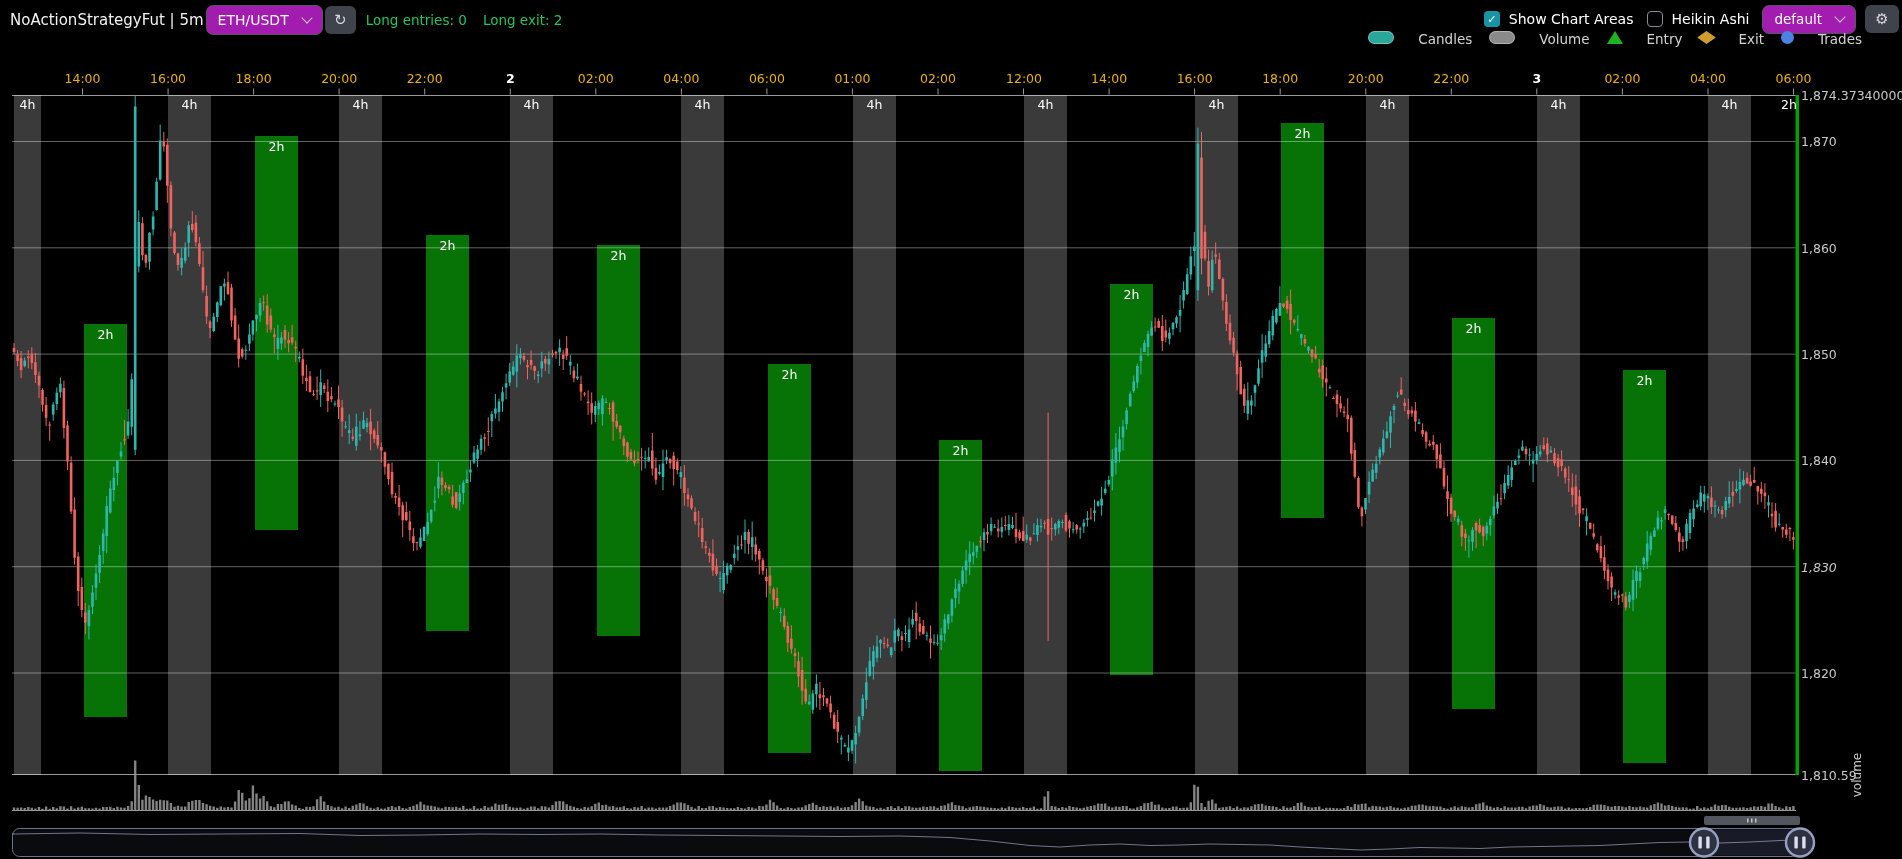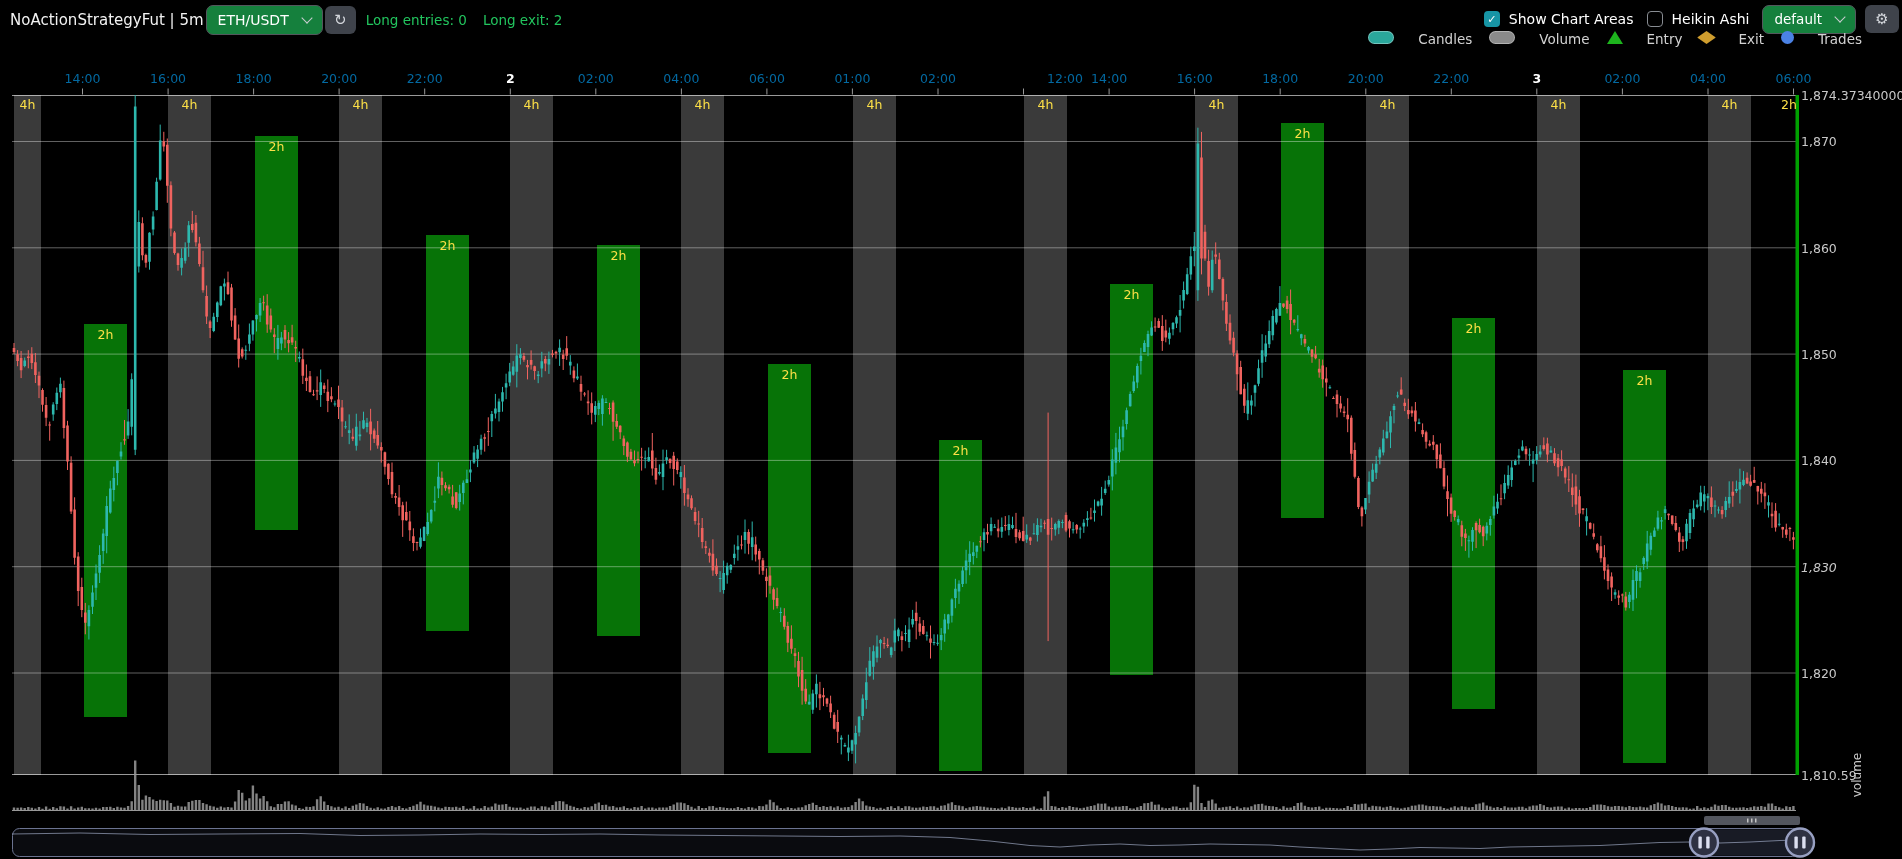--- a/index.html
+++ b/index.html
@@ -1,21 +1,21 @@
 <!DOCTYPE html>
 <html><head>
 <meta charset="utf-8">
 <style>
   html,body{margin:0;padding:0;overflow:hidden}
   body{width:1902px;height:859px;background:#000;position:relative;
        font-family:"DejaVu Sans","Liberation Sans",sans-serif;color:#e8e8e8}
   
   .hdr-left{position:absolute;left:10px;top:4px;display:flex;align-items:center;gap:2px;height:32px}
   .title{font-size:15px;color:#f2f2f2;white-space:nowrap}
-  .select{display:flex;align-items:center;background:#15803d;border:1px solid #54575d;border-radius:7px;
+  .select{display:flex;align-items:center;background:#a21caf;border:1px solid #54575d;border-radius:7px;
           height:30px;padding:0 11px;font-size:14px;color:#fff;cursor:pointer;box-sizing:border-box}
   .chevron{width:7px;height:7px;border-right:1.6px solid #c9ccd1;border-bottom:1.6px solid #c9ccd1;
            transform:rotate(45deg);margin-left:14px;margin-top:-4px}
   .icon-btn{height:28px;min-width:31px;border:none;border-radius:6px;background:#3f434b;color:#d2d5da;
             display:flex;align-items:center;justify-content:center;cursor:pointer;font-size:15px;
             font-family:"DejaVu Sans",sans-serif}
   .stats{font-size:13.5px;color:#22c55e;display:flex;gap:16px;margin-left:8px;white-space:nowrap}
   
   .hdr-right{position:absolute;right:3px;top:4px;display:flex;align-items:center;gap:9px;height:30px}
   .checkbox{width:16px;height:16px;border-radius:4px;display:flex;align-items:center;justify-content:center;
@@ -25,24 +25,24 @@
   .cb-label{font-size:14px;color:#fff;white-space:nowrap;margin-right:4px}
   .theme-select{min-width:92px;height:29px;font-size:13.5px}
   
   .legend{position:absolute;right:40px;top:31px;display:flex;align-items:center;gap:17px}
   .legend-item{display:flex;align-items:flex-start;gap:24px;font-size:13.5px;color:#d2d2d2;cursor:pointer}
   .sw-pill{width:26px;height:13px;border-radius:7px;border:1px solid rgba(255,255,255,.35);box-sizing:border-box}
   .sw-tri{width:0;height:0;border-left:8px solid transparent;border-right:8px solid transparent;border-bottom:13px solid #1db41d}
   .sw-dia{width:15px;height:13px;clip-path:polygon(50% 0,100% 50%,50% 100%,0 50%);transform:scaleX(1.25)}
   .sw-cir{width:13px;height:13px;border-radius:50%}
   
-  .xtick{position:absolute;transform:translateX(-50%);font-size:12.5px;color:#0369a1;top:71px;white-space:nowrap}
+  .xtick{position:absolute;transform:translateX(-50%);font-size:12.5px;color:#eab308;top:71px;white-space:nowrap}
   .xtick.bold{font-weight:bold;color:#fff}
   .ytick{position:absolute;left:1801px;transform:translateY(-50%);font-size:12.5px;color:#c9c9c9;white-space:nowrap}
-  .band-label{position:absolute;transform:translateX(-50%);font-size:12.5px;color:#fde047;white-space:nowrap}
+  .band-label{position:absolute;transform:translateX(-50%);font-size:12.5px;color:#ffffff;white-space:nowrap}
   .vol-title{position:absolute;left:1857px;top:775px;transform:translate(-50%,-50%) rotate(-90deg);
              font-size:12px;color:#c9c9c9}
   svg{position:absolute;left:0;top:0}
 </style>
 </head>
 <body>
 
 <svg id="plot" width="1902" height="859">
     <g>
       <rect x="14" y="95" width="27" height="680" fill="#3a3a3a"></rect>
@@ -105,21 +105,21 @@
     <div class="xtick" style="left: 168.05px;">16:00</div>
     <div class="xtick" style="left: 253.6px;">18:00</div>
     <div class="xtick" style="left: 339.15px;">20:00</div>
     <div class="xtick" style="left: 424.7px;">22:00</div>
     <div class="xtick bold" style="left: 510.25px;">2</div>
     <div class="xtick" style="left: 595.8px;">02:00</div>
     <div class="xtick" style="left: 681.35px;">04:00</div>
     <div class="xtick" style="left: 766.9px;">06:00</div>
     <div class="xtick" style="left: 852.45px;">01:00</div>
     <div class="xtick" style="left: 938px;">02:00</div>
-    <div class="xtick" style="left: 1065px;">12:00</div>
+    <div class="xtick" style="left: 1024px;">12:00</div>
     <div class="xtick" style="left: 1109.1px;">14:00</div>
     <div class="xtick" style="left: 1194.65px;">16:00</div>
     <div class="xtick" style="left: 1280.2px;">18:00</div>
     <div class="xtick" style="left: 1365.75px;">20:00</div>
     <div class="xtick" style="left: 1451.3px;">22:00</div>
     <div class="xtick bold" style="left: 1536.85px;">3</div>
     <div class="xtick" style="left: 1622.4px;">02:00</div>
     <div class="xtick" style="left: 1707.95px;">04:00</div>
     <div class="xtick" style="left: 1793.5px;">06:00</div>
   </div>

